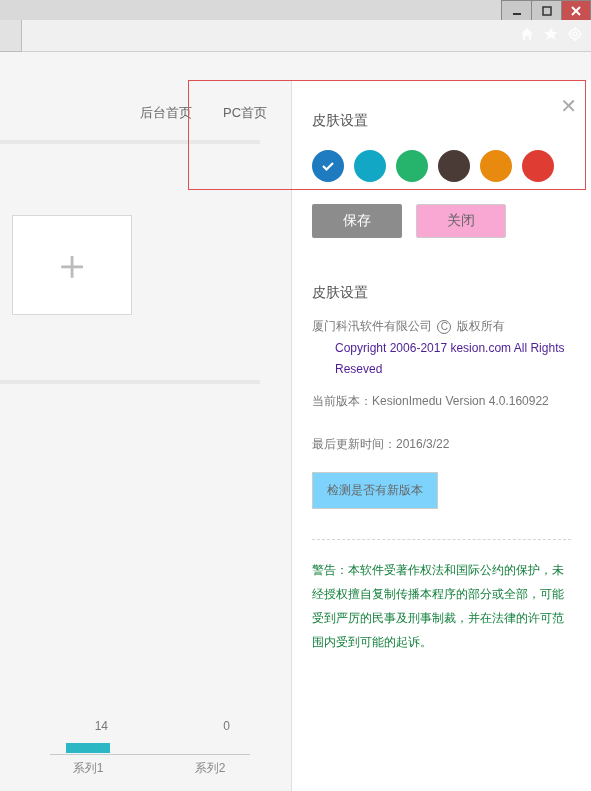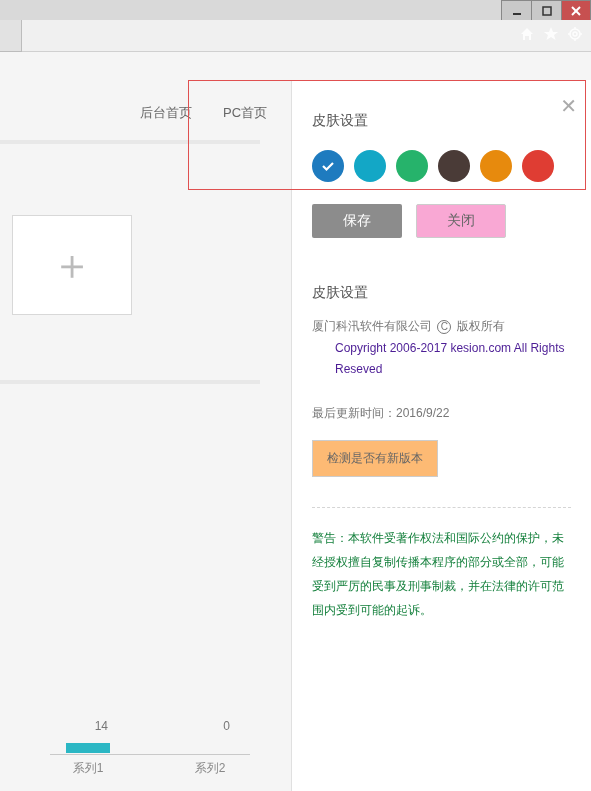--- a/index.html
+++ b/index.html
@@ -266,21 +266,21 @@
 
   .detect-btn {
     display: inline-block;
     margin-top: 16px;
     margin-bottom: 20px;
     padding: 9px 14px;
     border: 1px solid #ccc;
     color: #666;
     font-size: 12px;
     cursor: pointer;
-    background: #fdba74;
+    background: #7dd3fc;
   }
 
   .dashed-sep {
     border-top: 1px dashed #d5d5d5;
     margin: 10px 0 18px 0;
   }
 
   .warning {
     font-size: 12px;
     color: #15803d;
@@ -403,21 +403,22 @@
 
   <div class="info-block">
     <div class="info-line">
       <span>厦门科汛软件有限公司</span>
       <span class="copyright-sym">C</span>
       <span>版权所有</span>
     </div>
     <div class="info-line gray">Copyright 2006-2017 kesion.com All Rights Reseved</div>
   </div>
 
-
-  <div class="info-line" style="margin-top:22px">最后更新时间：2016/9/22</div>
+  <div class="info-line" style="margin-top:8px">当前版本：KesionImedu Version 4.0.160922</div>
+
+  <div class="info-line" style="margin-top:22px">最后更新时间：2016/3/22</div>
 
   <div class="detect-btn">检测是否有新版本</div>
 
   <div class="dashed-sep"></div>
 
   <div class="warning">警告：本软件受著作权法和国际公约的保护，未经授权擅自复制传播本程序的部分或全部，可能受到严厉的民事及刑事制裁，并在法律的许可范围内受到可能的起诉。</div>
 </div>
 
 </body></html>

